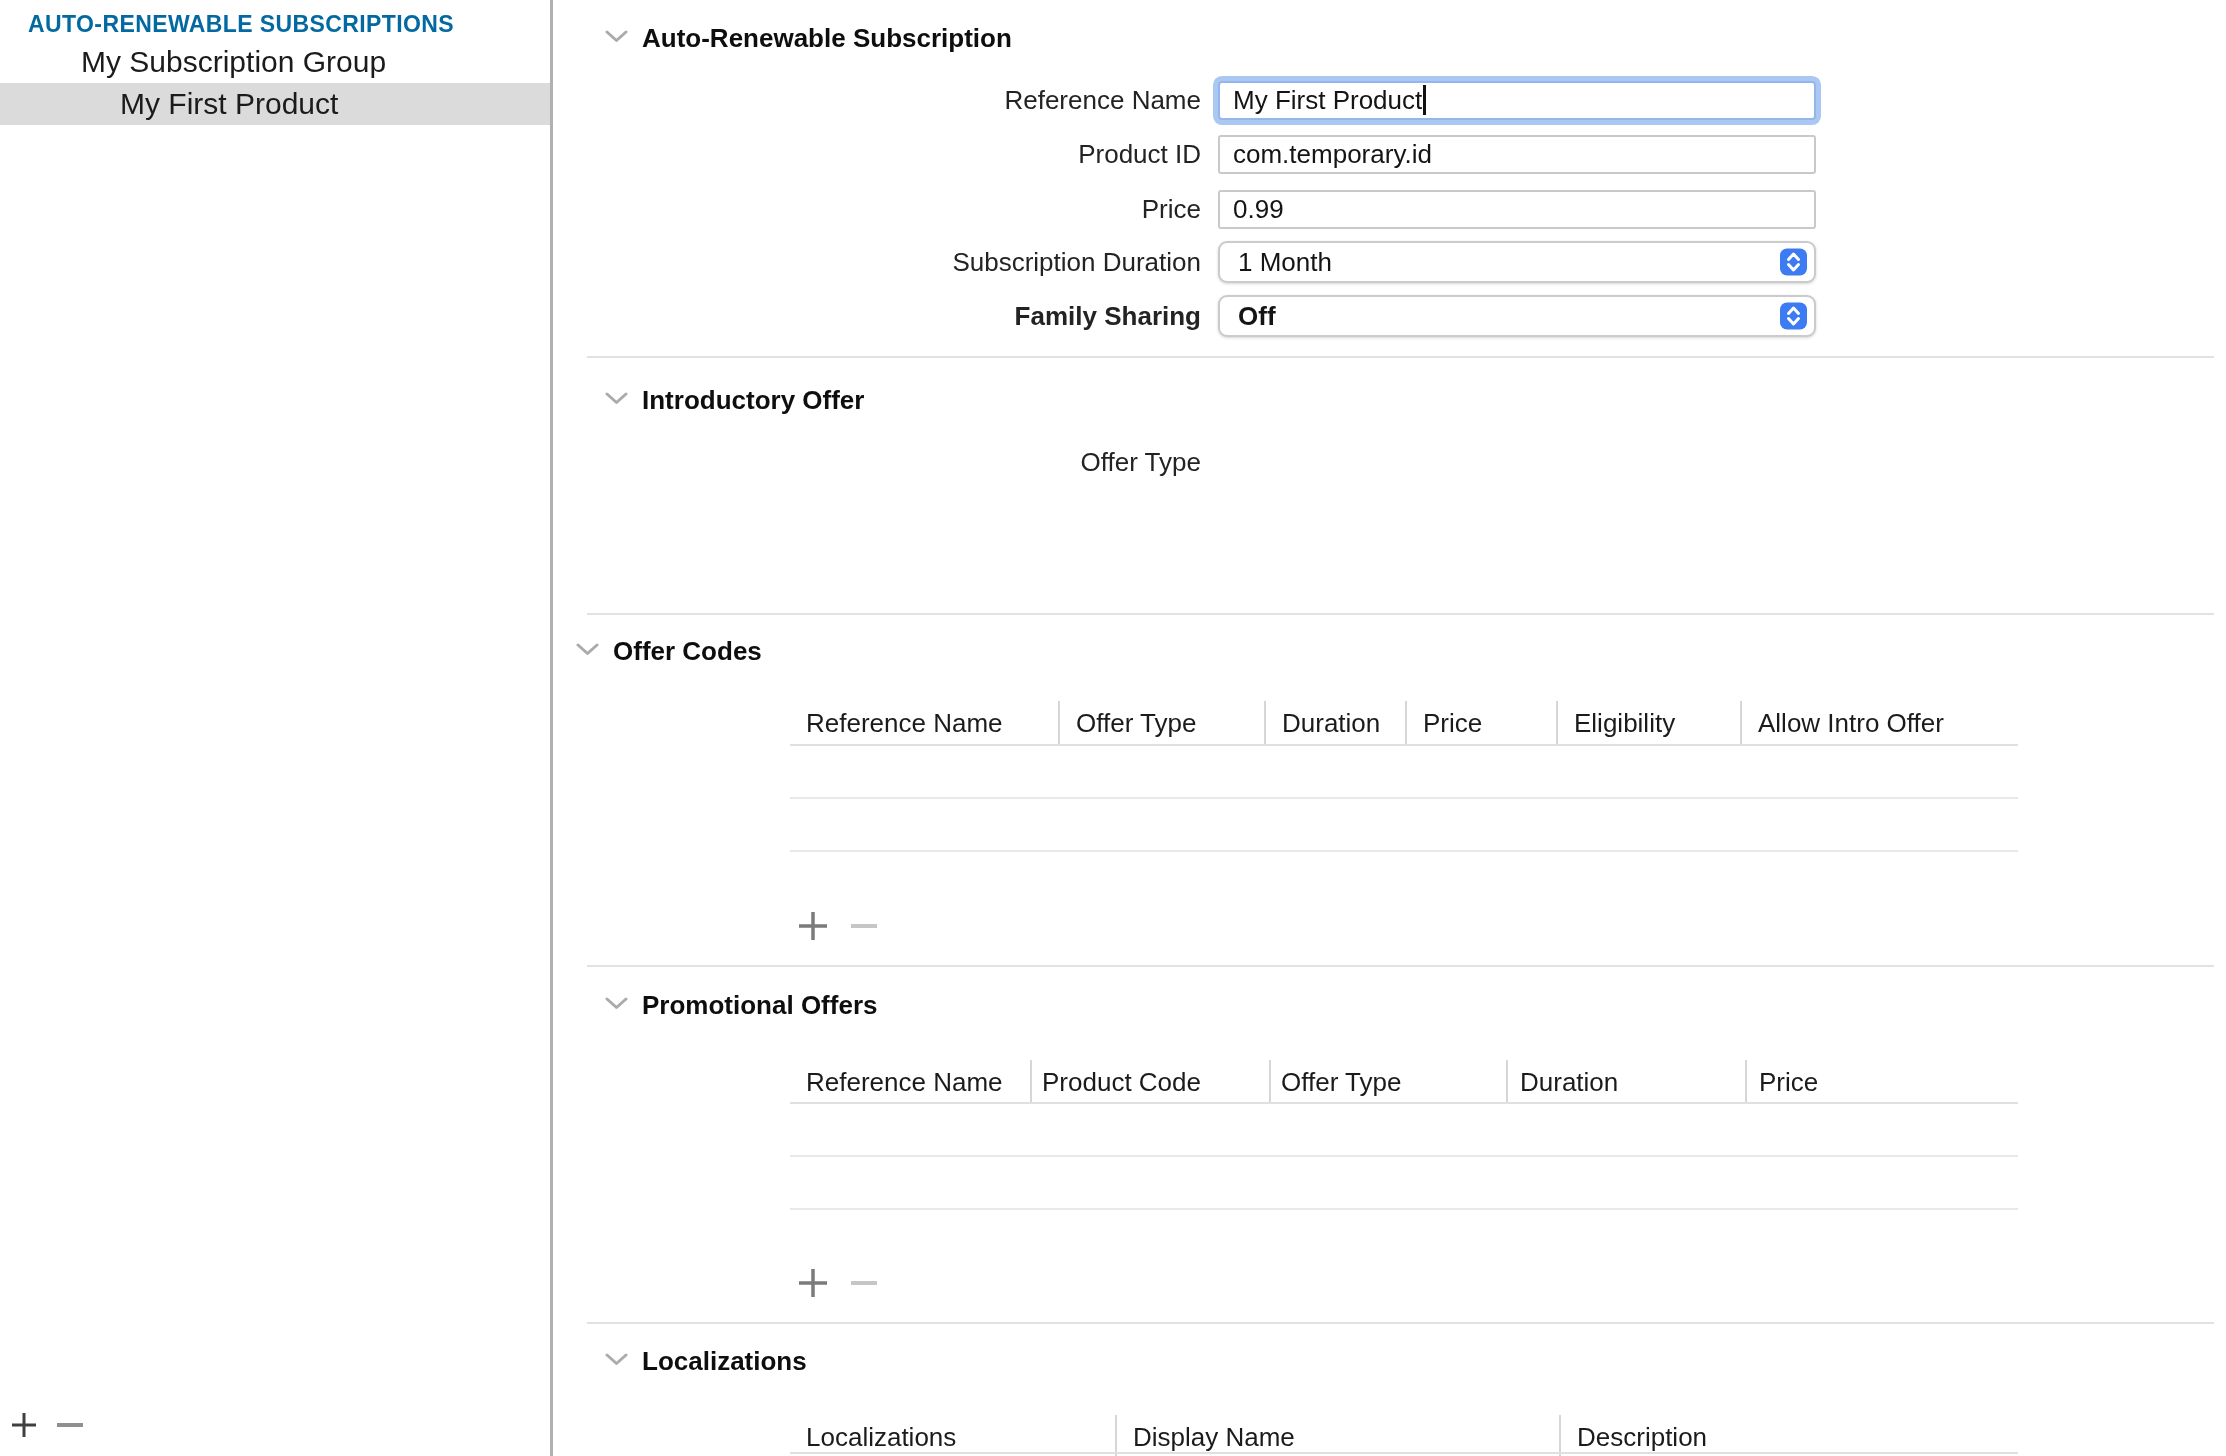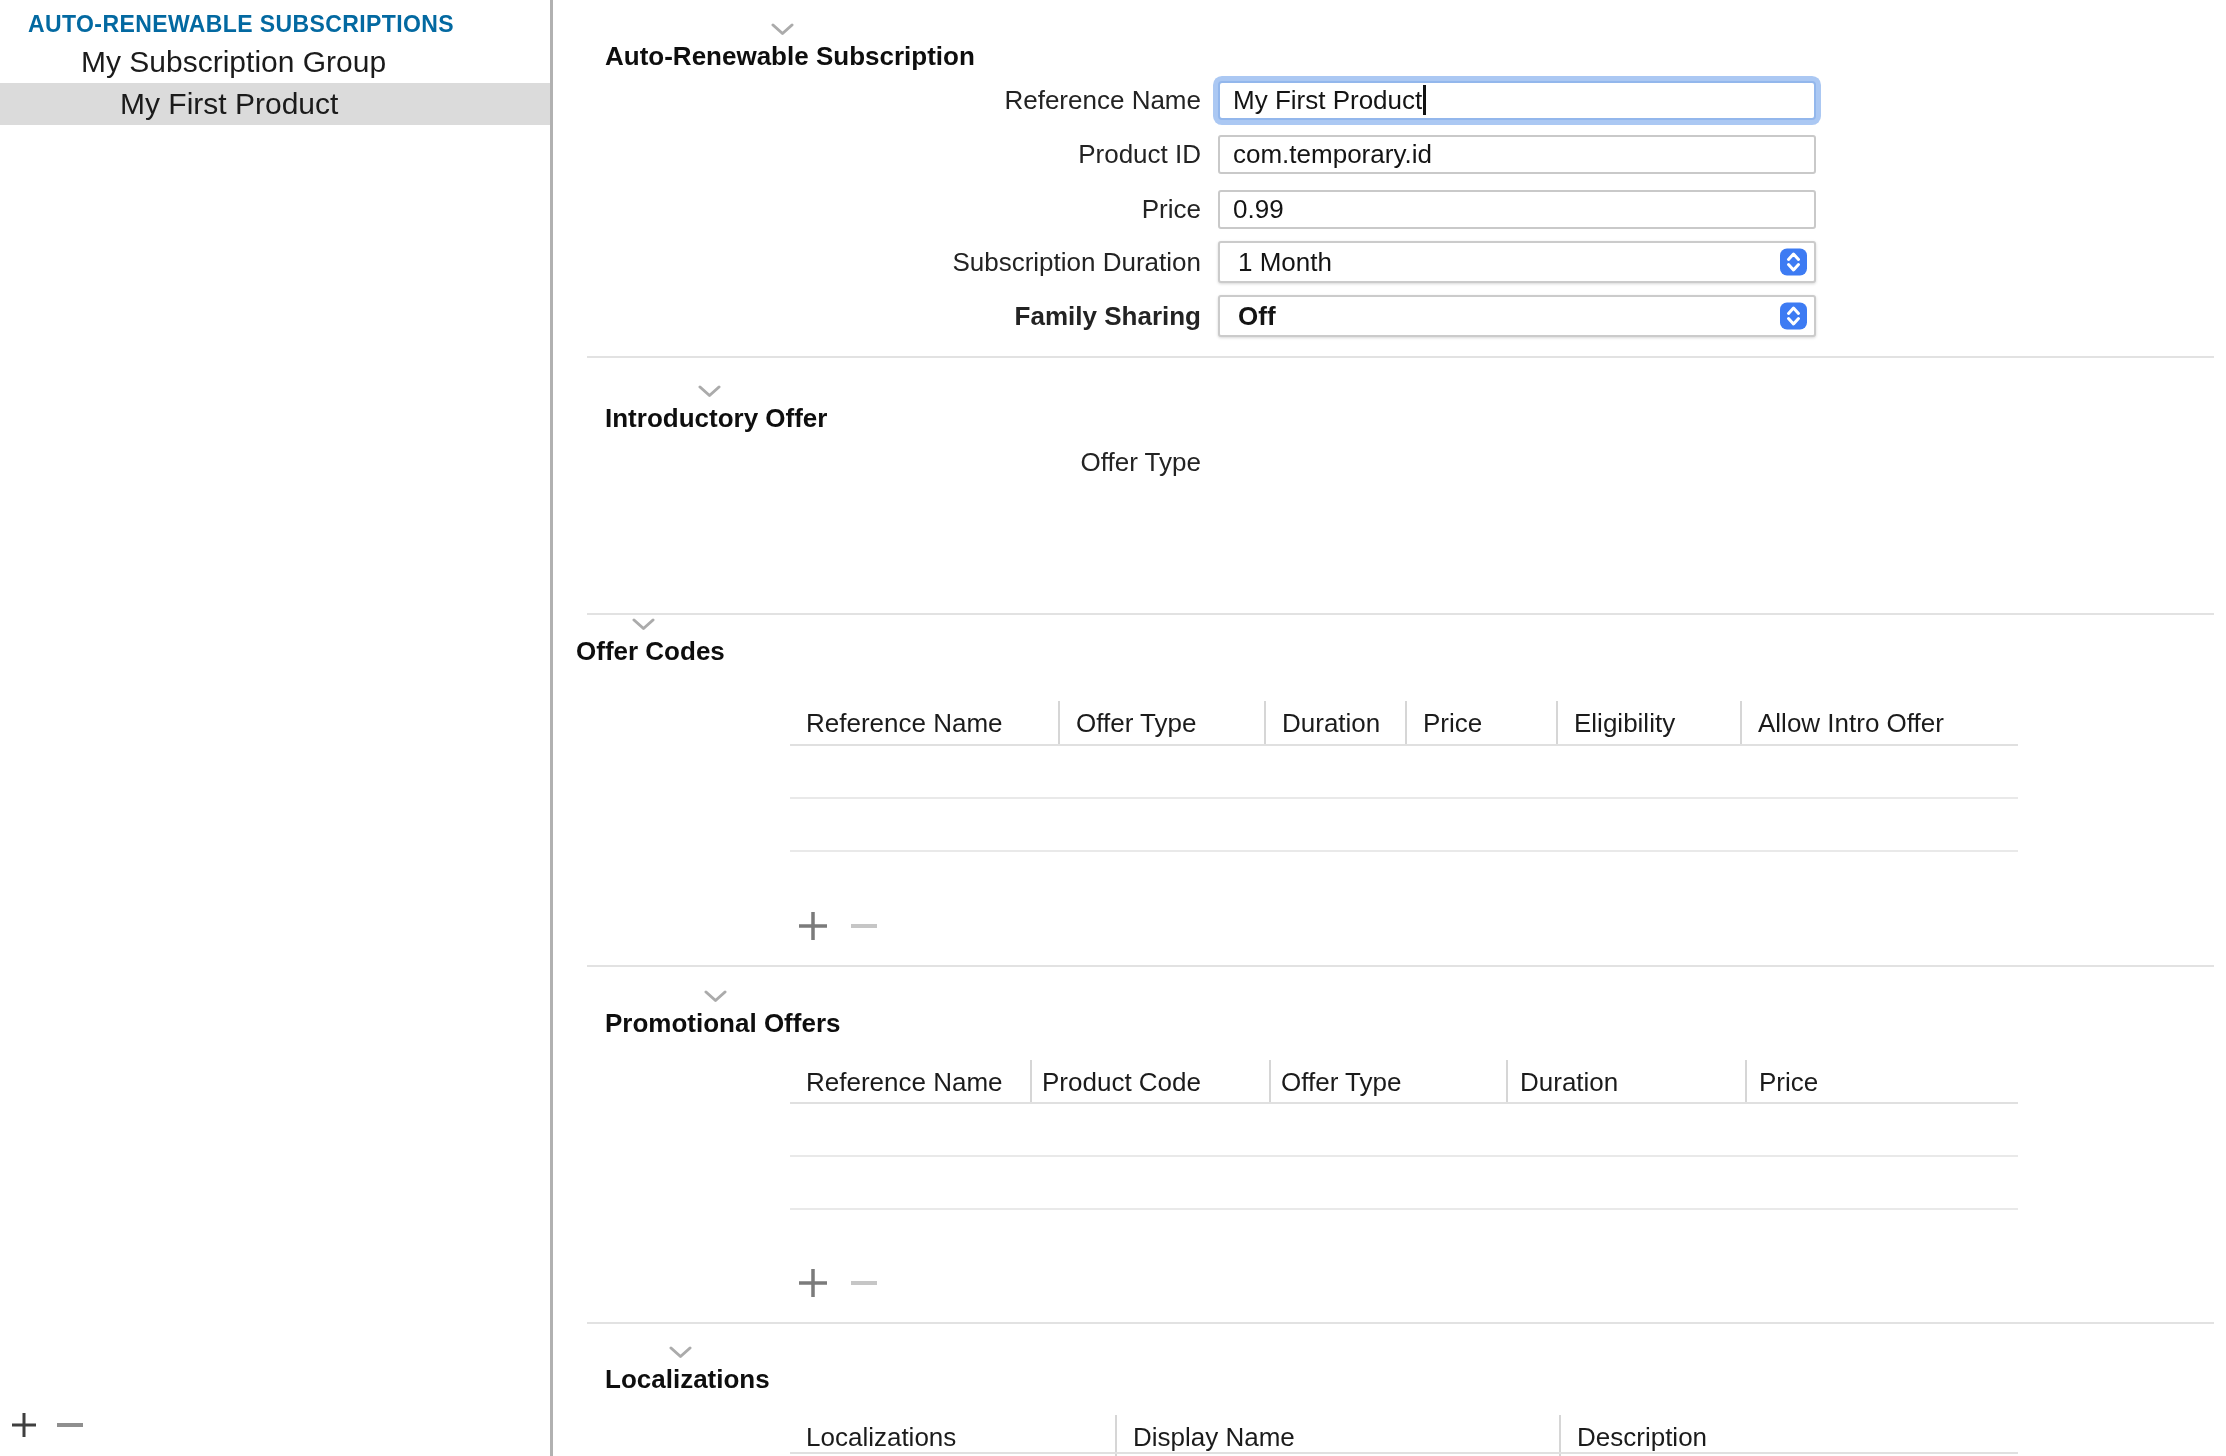--- a/index.html
+++ b/index.html
@@ -32,21 +32,21 @@
   .sb-item.lvl1 { padding-left:81px; }
   .sb-item.lvl2 { padding-left:120px; }
   .sb-item.selected { background:#dbdbdb; }
   .sb-actions { position:absolute; left:0; bottom:4px; width:550px; height:48px; }
   .sb-add { position:absolute; left:9px;  top:6px; }
   .sb-remove { position:absolute; left:54px; top:6px; }
 
   
   .main { position:absolute; left:553px; top:0; right:0; bottom:0; background:#fff; }
 
-  .section-header { position:absolute; display:flex; align-items:center;flex-direction:column; }
+  .section-header { position:absolute; display:flex; align-items:center; }
   .section-header .chev { margin-right:14px; display:flex; align-items:center; }
   .section-header .title { font-size:26px; font-weight:bold; color:#0e0e0e; white-space:nowrap; }
 
   .hdiv { position:absolute; left:587px; width:1627px; height:2px; background:#e2e2e2; }
 
   
   .row { position:absolute; left:818px; width:1016px; height:42px; display:flex; align-items:center; }
   .row .lbl {
     width:400px; text-align:right; padding-right:17px;
     font-size:26px; color:#232323; white-space:nowrap;
@@ -60,21 +60,21 @@
     font-size:26px; color:#141414; white-space:nowrap;
   }
   .text-field.focused {
     border:2px solid #93b7ec; border-radius:4px;
     box-shadow:0 0 0 5px #abc8f3;
   }
   .caret { display:inline-block; width:3px; height:30px; background:#121212; margin-left:1px; }
 
   .popup {
     position:relative; width:598px; height:42px; background:#fff;
-    border:2px solid #cbcbcb; border-radius:3px;
+    border:2px solid #cbcbcb; border-radius:9px;
     box-shadow:0 1px 3px rgba(0,0,0,.16);
     display:flex; align-items:center; padding-left:18px;
     font-size:26px; color:#141414; white-space:nowrap;
   }
   .stepper {
     position:absolute; right:7px; top:50%; transform:translateY(-50%);
     width:27px; height:27px; border-radius:7px; background:#3d7bf3;
     display:flex; align-items:center; justify-content:center;
   }
 

